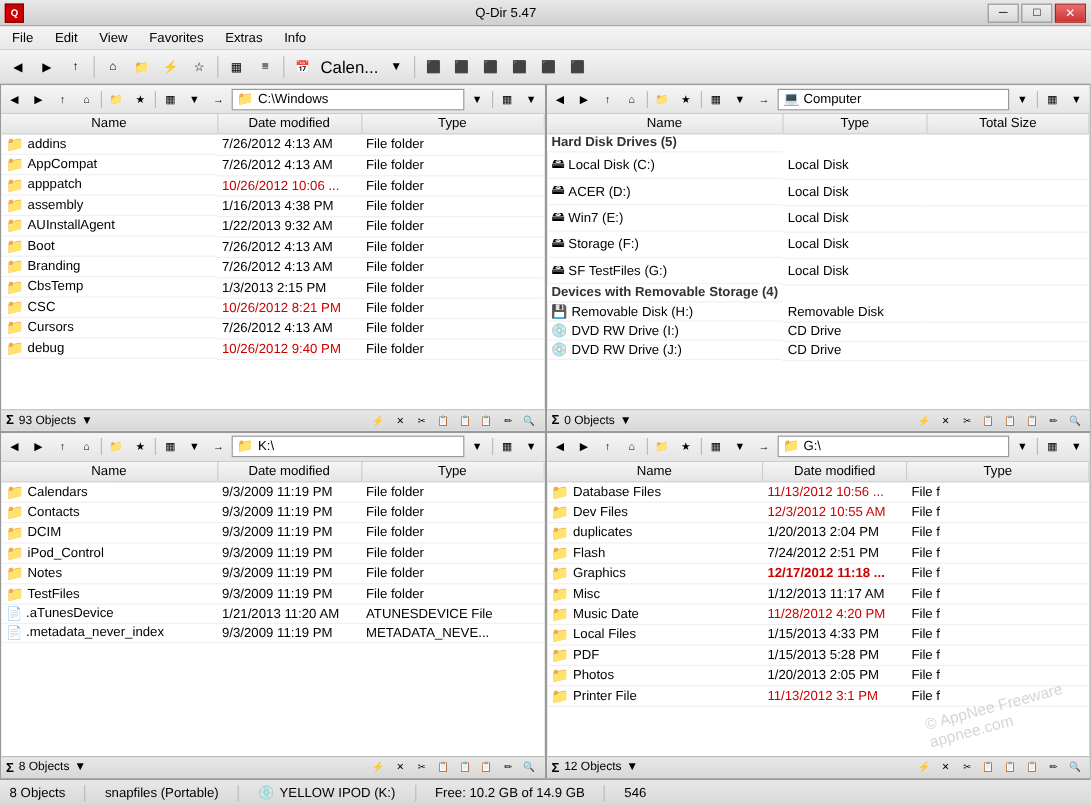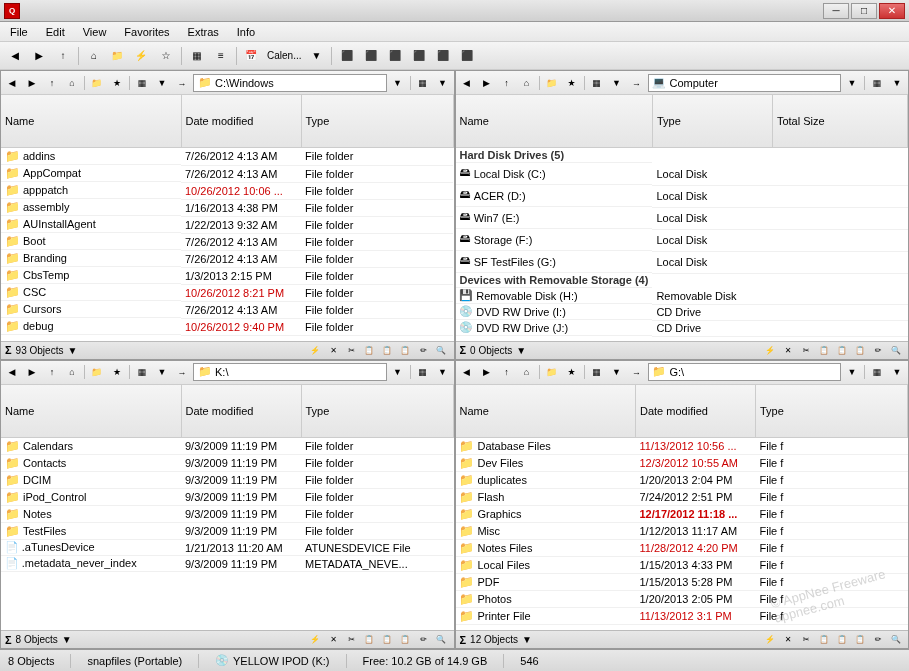--- a/index.html
+++ b/index.html
@@ -133,22 +133,22 @@
     .file-list table {
       width: 100%;
       border-collapse: collapse;
       font-size: 11px;
     }
     .file-list thead tr {
       background: linear-gradient(to bottom, #f5f5f5, #e5e5e5);
       border-bottom: 1px solid #ccc;
     }
     .file-list thead th {
-      text-align: left;
-      padding: 20px 4px;
+      text-align: center;
+      padding: 2px 4px;
       font-weight: normal;
       border-right: 1px solid #ccc;
       white-space: nowrap;
       cursor: pointer;
     }
     .file-list tbody td {
       padding: 1px 4px;
       border-bottom: 1px solid #f0f0f0;
       white-space: nowrap;
       overflow: hidden;
@@ -223,20 +223,21 @@
       transform: rotate(-15deg);
     }
   </style>
 </head>
 <body>
 
 <div id="titlebar">
   <div class="left">
     <div class="app-icon">Q</div>
   </div>
+  <div class="title">Q-Dir 5.47</div>
   <div class="controls">
     <div class="title-btn">─</div>
     <div class="title-btn">□</div>
     <div class="title-btn close">✕</div>
   </div>
 </div>
 
 <div id="menubar">
 <div class="menu-item">File</div>
     <div class="menu-item">Edit</div>
@@ -253,21 +254,21 @@
   <div class="tb-sep"></div>
   <div class="tb-btn">⌂</div>
   <div class="tb-btn">📁</div>
   <div class="tb-btn">⚡</div>
   <div class="tb-btn">☆</div>
   <div class="tb-sep"></div>
   <div class="tb-btn">▦</div>
   <div class="tb-btn">≡</div>
   <div class="tb-sep"></div>
   <div class="tb-btn">📅</div>
-  <span style="font-size:10px;padding:0 2px;">Calen...</span>
+  <span style="font-size:14px;padding:0 2px;">Calen...</span>
   <div class="tb-btn">▼</div>
   <div class="tb-sep"></div>
   <div class="tb-btn">⬛</div>
   <div class="tb-btn">⬛</div>
   <div class="tb-btn">⬛</div>
   <div class="tb-btn">⬛</div>
   <div class="tb-btn">⬛</div>
   <div class="tb-btn">⬛</div>
 </div>
 
@@ -723,21 +724,21 @@
               <td style="display: flex; align-items: center; gap: 3px; padding: 1px 4px;">
                 <span class="folder-icon">📁</span>
                 <span>Misc</span>
               </td>
               <td>1/12/2013 11:17 AM</td>
               <td>File f</td>
             </tr>
             <tr>
               <td style="display: flex; align-items: center; gap: 3px; padding: 1px 4px;">
                 <span class="folder-icon">📁</span>
-                <span>Notes Files</span>
+                <span>Music Date</span>
               </td>
               <td style="color: rgb(204, 0, 0);">11/28/2012 4:20 PM</td>
               <td>File f</td>
             </tr>
             <tr>
               <td style="display: flex; align-items: center; gap: 3px; padding: 1px 4px;">
                 <span class="folder-icon">📁</span>
                 <span>Local Files</span>
               </td>
               <td>1/15/2013 4:33 PM</td>

